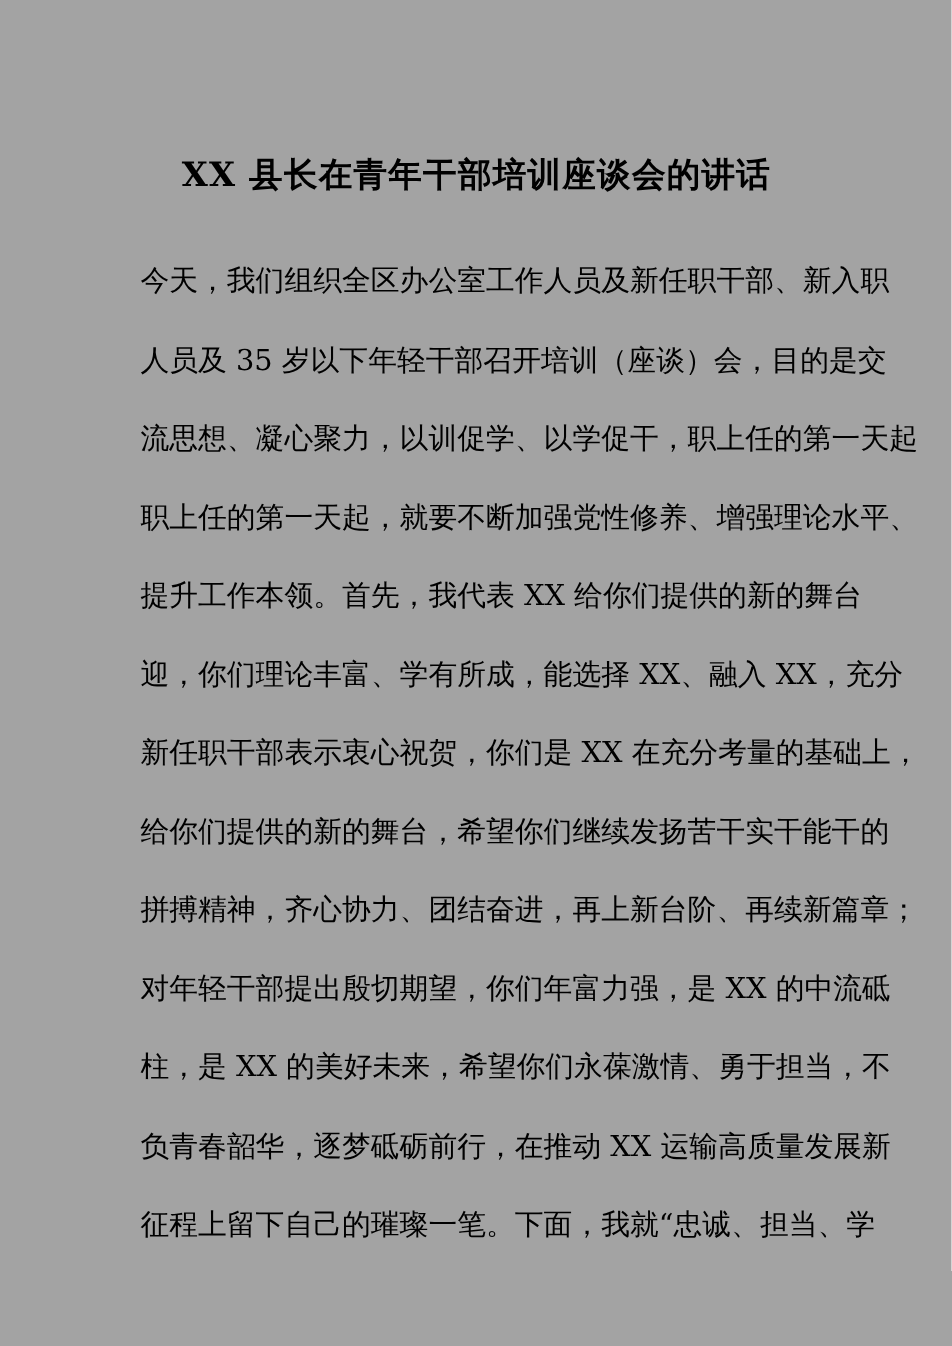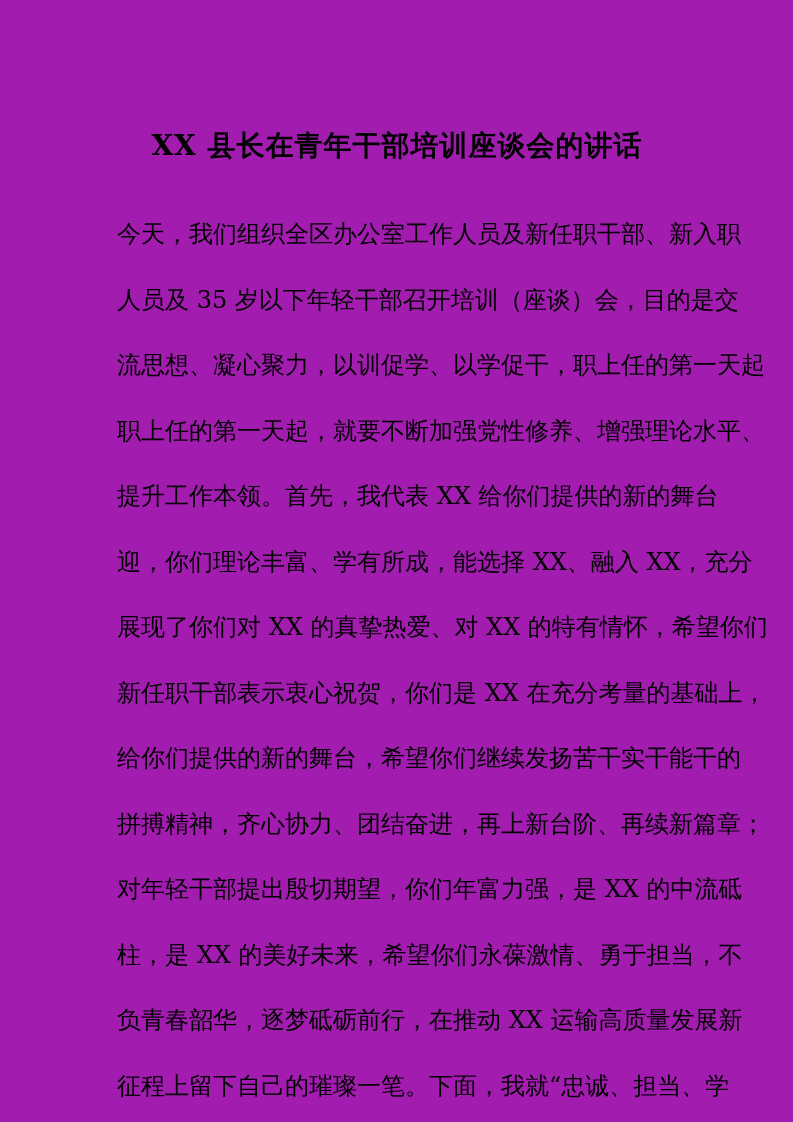--- a/index.html
+++ b/index.html
@@ -4,21 +4,21 @@
 <style>
   html, body {
     margin: 0;
     padding: 0;
     background: #ffffff;
   }
   .page {
     position: relative;
     width: 793px;
     height: 1122px;
-    background: #a21caf;
+    background: #a3a3a3;
     color: #000000;
     font-family: "DejaVu Serif", "Liberation Serif", serif;
     overflow: hidden;
   }
   .doc-title {
     position: absolute;
     top: 123px;
     left: 117px;
     width: 560px;
     height: 45px;
@@ -52,21 +52,20 @@
 
   <div class="doc-title">XX 县长在青年干部培训座谈会的讲话</div>
 
   <div class="content">
     <p class="line">今天，我们组织全区办公室工作人员及新任职干部、新入职</p>
     <p class="line">人员及 35 岁以下年轻干部召开培训（座谈）会，目的是交</p>
     <p class="line">流思想、凝心聚力，以训促学、以学促干，职上任的第一天起</p>
     <p class="line">职上任的第一天起，就要不断加强党性修养、增强理论水平、</p>
     <p class="line">提升工作本领。首先，我代表 XX 给你们提供的新的舞台</p>
     <p class="line">迎，你们理论丰富、学有所成，能选择 XX、融入 XX，充分</p>
-    <p class="line">展现了你们对 XX 的真挚热爱、对 XX 的特有情怀，希望你们</p>
     <p class="line">新任职干部表示衷心祝贺，你们是 XX 在充分考量的基础上，</p>
     <p class="line">给你们提供的新的舞台，希望你们继续发扬苦干实干能干的</p>
     <p class="line">拼搏精神，齐心协力、团结奋进，再上新台阶、再续新篇章；</p>
     <p class="line">对年轻干部提出殷切期望，你们年富力强，是 XX 的中流砥</p>
     <p class="line">柱，是 XX 的美好未来，希望你们永葆激情、勇于担当，不</p>
     <p class="line">负青春韶华，逐梦砥砺前行，在推动 XX 运输高质量发展新</p>
     <p class="line">征程上留下自己的璀璨一笔。下面，我就“忠诚、担当、学</p>
 
   </div>
 

